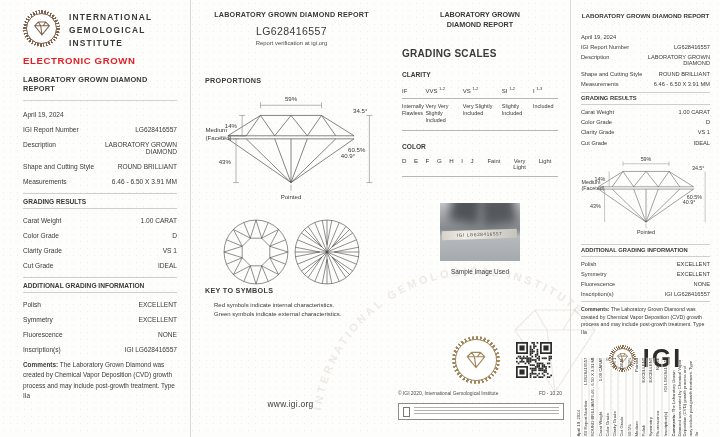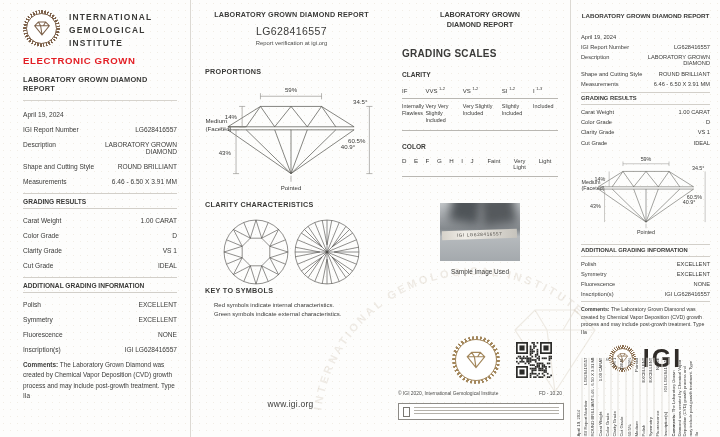--- a/index.html
+++ b/index.html
@@ -199,21 +199,21 @@
     <div class="comments"><span class="b">Comments:</span> <span>The Laboratory Grown Diamond was created by Chemical Vapor Deposition (CVD) growth process and may include post-growth treatment. Type IIa</span></div>
   </div>
 
   <div class="panel p-midl">
     <div class="mhead">
       <div class="t">LABORATORY GROWN DIAMOND REPORT</div>
       <div class="n">LG628416557</div>
       <div class="v">Report verification at igi.org</div>
     </div>
 
-    <div class="shdr" style="margin-top:21px">PROPORTIONS</div>
+    <div class="shdr" style="margin-top:30px">PROPORTIONS</div>
     <div class="prop-wrap">
       <svg class="prop-svg" width="172" height="114" viewBox="0 0 168 112">
 
         <line class="dim" x1="54" y1="14" x2="114" y2="14"></line>
           <line class="dim" x1="54" y1="11" x2="54" y2="17"></line>
           <line class="dim" x1="114" y1="11" x2="114" y2="17"></line>
         <text x="84" y="10" text-anchor="middle">59%</text>
 
         <polyline points="22,44 54,24 114,24 146,44"></polyline>
         <line x1="22" y1="44" x2="146" y2="44"></line>
@@ -249,21 +249,20 @@
 
         <text x="0" y="40">Medium</text>
         <text x="0" y="48">(Faceted)</text>
         <line class="dim" x1="14" y1="45" x2="20" y2="45"></line>
 
         <line class="dim" x1="84" y1="92" x2="84" y2="98"></line>
         <text x="84" y="106" text-anchor="middle">Pointed</text>
       </svg>
     </div>
 
-    <div class="shdr">CLARITY CHARACTERISTICS</div>
     <div class="wheels">
       <svg class="wheel" width="68" height="68" viewBox="0 0 66 66">
           <circle cx="33" cy="33" r="31"></circle>
           <line x1="46.39625322141366" y1="38.5489097692938" x2="38.5489097692938" y2="46.39625322141366"></line>
           <line x1="46.39625322141366" y1="38.5489097692938" x2="61.64026550784989" y2="44.86318640331778"></line>
           <line x1="46.39625322141366" y1="38.5489097692938" x2="54.92031021678298" y2="54.92031021678297"></line>
           <line x1="38.5489097692938" y1="46.39625322141366" x2="54.92031021678298" y2="54.92031021678297"></line>
           <line x1="38.5489097692938" y1="46.39625322141366" x2="27.4510902307062" y2="46.39625322141366"></line>
           <line x1="38.5489097692938" y1="46.39625322141366" x2="44.86318640331778" y2="61.64026550784989"></line>
           <line x1="38.5489097692938" y1="46.39625322141366" x2="33" y2="64"></line>

